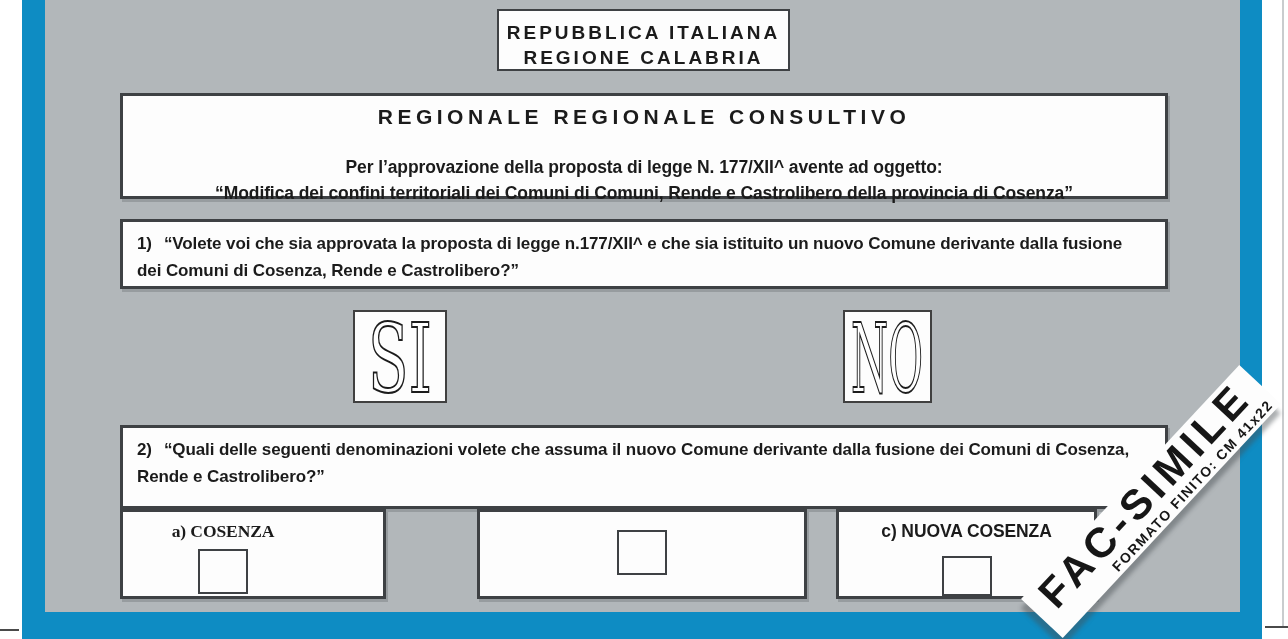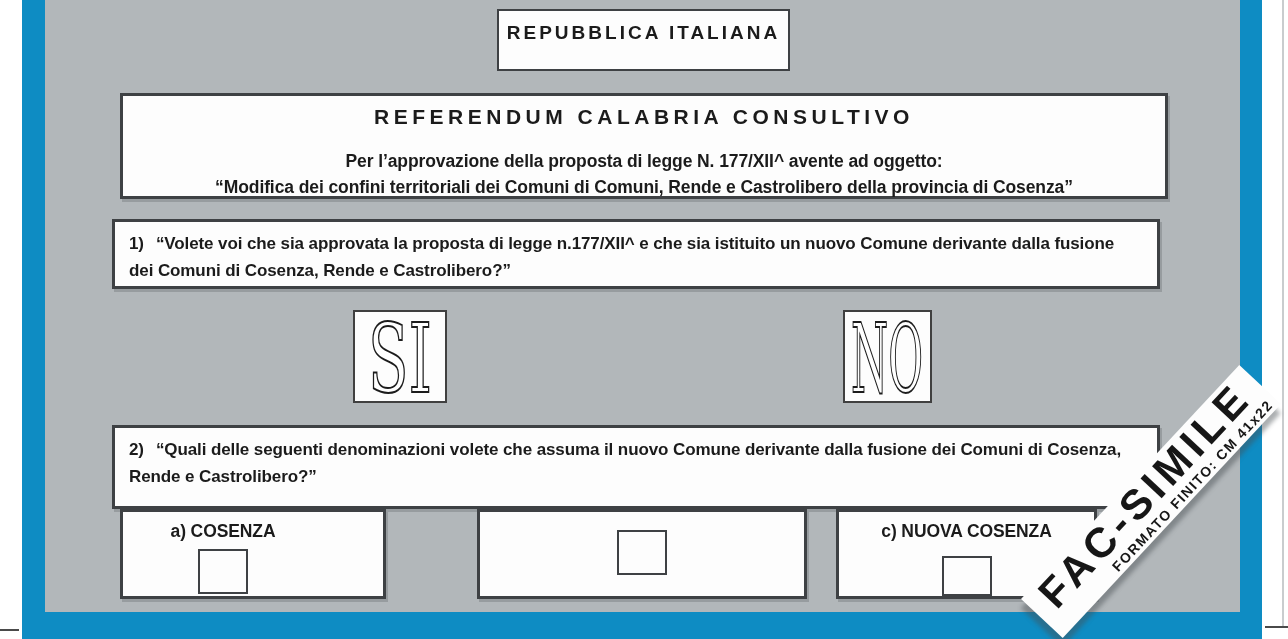--- a/index.html
+++ b/index.html
@@ -20,34 +20,34 @@
   .tick-br{left:1265px;top:626px;width:23px;height:2px;}
   
   .wbox{position:absolute;background:#fdfdfd;border:3px solid #3e4144;box-sizing:border-box;
         box-shadow:2px 3px 0 rgba(100,106,110,0.35);}
   .header-box{left:497px;top:9px;width:293px;height:62px;border-width:2px;text-align:center;
               padding-top:9px;box-shadow:none;}
   .header-box .hline{font-size:19px;font-weight:bold;letter-spacing:3px;line-height:25px;white-space:nowrap;}
   .subject-box{left:120px;top:93px;width:1048px;height:106px;text-align:center;padding-top:9px;}
   .subject-title{font-size:21px;font-weight:bold;letter-spacing:4.5px;line-height:24px;}
   .subject-sub{font-size:17.5px;font-weight:bold;line-height:26px;letter-spacing:-0.1px;}
-  .subject-sub.first{margin-top:19px;}
-  .qbox{left:112px;width:1048px;padding:8px 14px 0 14px;}
+  .subject-sub.first{margin-top:25px;}
+  .qbox{left:120px;width:1048px;padding:8px 14px 0 14px;}
   .q1{top:219px;height:70px;}
   .q2{top:425px;height:84px;}
   .qtext{font-size:17px;font-weight:bold;line-height:27px;letter-spacing:-0.1px;text-align:left;margin:0;}
   .qnum{margin-right:12px;}
   
   .vote-box{position:absolute;background:#fdfdfd;border:2px solid #404040;box-sizing:border-box;
             display:flex;align-items:center;justify-content:center;box-shadow:none;}
   .yes-box{left:353px;top:310px;width:94px;height:93px;}
   .no-box{left:843px;top:310px;width:89px;height:93px;text-align:right;}
   
   .opt-box{top:509px;height:90px;display:flex;flex-direction:column;align-items:center;padding-top:10px;}
-  .opt-a{left:120px;width:266px;}
+  .opt-a{left:120px;width:266px;font-family:Liberation Serif, serif;}
   .opt-b{left:477px;width:330px;}
   .opt-c{left:836px;width:261px;gap:7px;}
   .opt-label{font-size:17.5px;font-weight:bold;letter-spacing:-0.1px;line-height:19px;white-space:nowrap;}
   .shift-left{transform:translateX(-30px);}
   .checkbox{width:50px;height:45px;border:2px solid #3e4144;background:#fdfdfd;margin-top:8px;box-sizing:border-box;}
   
   .ribbon{position:absolute;left:991px;top:473px;width:320px;height:57px;background:#fdfdfd;
           transform:rotate(-47deg);z-index:20;display:flex;flex-direction:column;justify-content:center;
           box-shadow:-7px 6px 4px rgba(70,78,82,0.45);}
   .ribbon-main{font-size:42px;font-weight:bold;letter-spacing:5px;line-height:38px;white-space:nowrap;
@@ -63,24 +63,25 @@
 
   <div class="blue-frame"></div>
   <div class="paper"></div>
 
   <div class="edge-line"></div>
   <div class="tick tick-bl"></div>
   <div class="tick tick-br"></div>
 
   <div class="wbox header-box">
     <div class="hline">REPUBBLICA ITALIANA</div>
+    <div class="hline">REGIONE CALABRIA</div>
   </div>
 
   <div class="wbox subject-box">
-    <div class="subject-title">REFERENDUM CALABRIA CONSULTIVO</div>
+    <div class="subject-title">REGIONALE REGIONALE CONSULTIVO</div>
     <div class="subject-sub first">Per l’approvazione della proposta di legge N. 177/XII^ avente ad oggetto:</div>
     <div class="subject-sub">“Modifica dei confini territoriali dei Comuni di Comuni, Rende e Castrolibero della provincia di Cosenza”</div>
   </div>
 
   <div class="wbox qbox q1">
     <p class="qtext">
       <span class="qnum">1)</span><span>“Volete voi che sia approvata la proposta di legge n.177/XII^ e che sia istituito un nuovo Comune derivante dalla fusione dei Comuni di Cosenza, Rende e Castrolibero?”</span>
     </p>
   </div>
 

